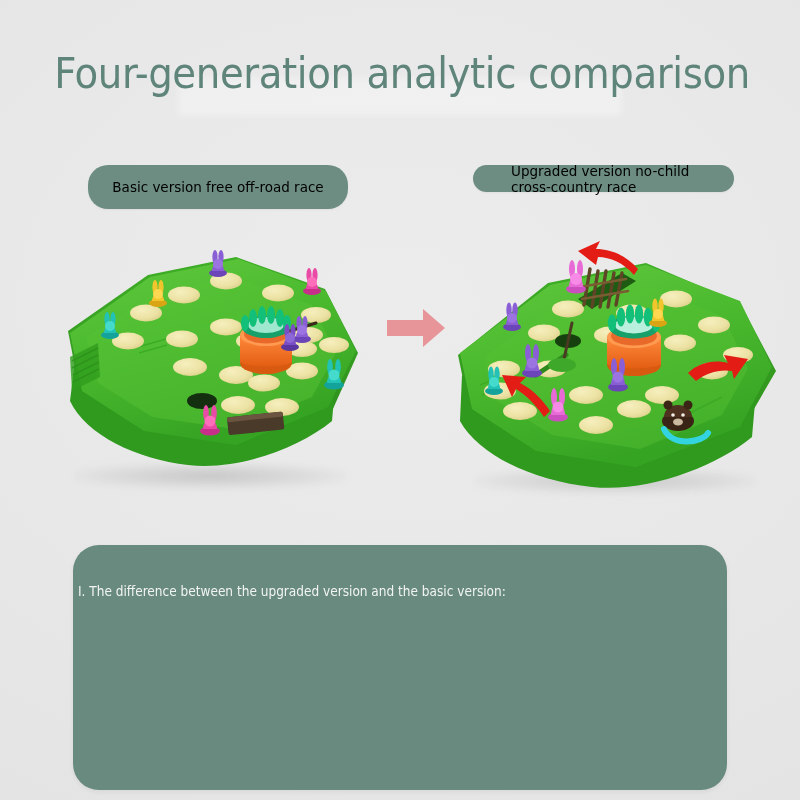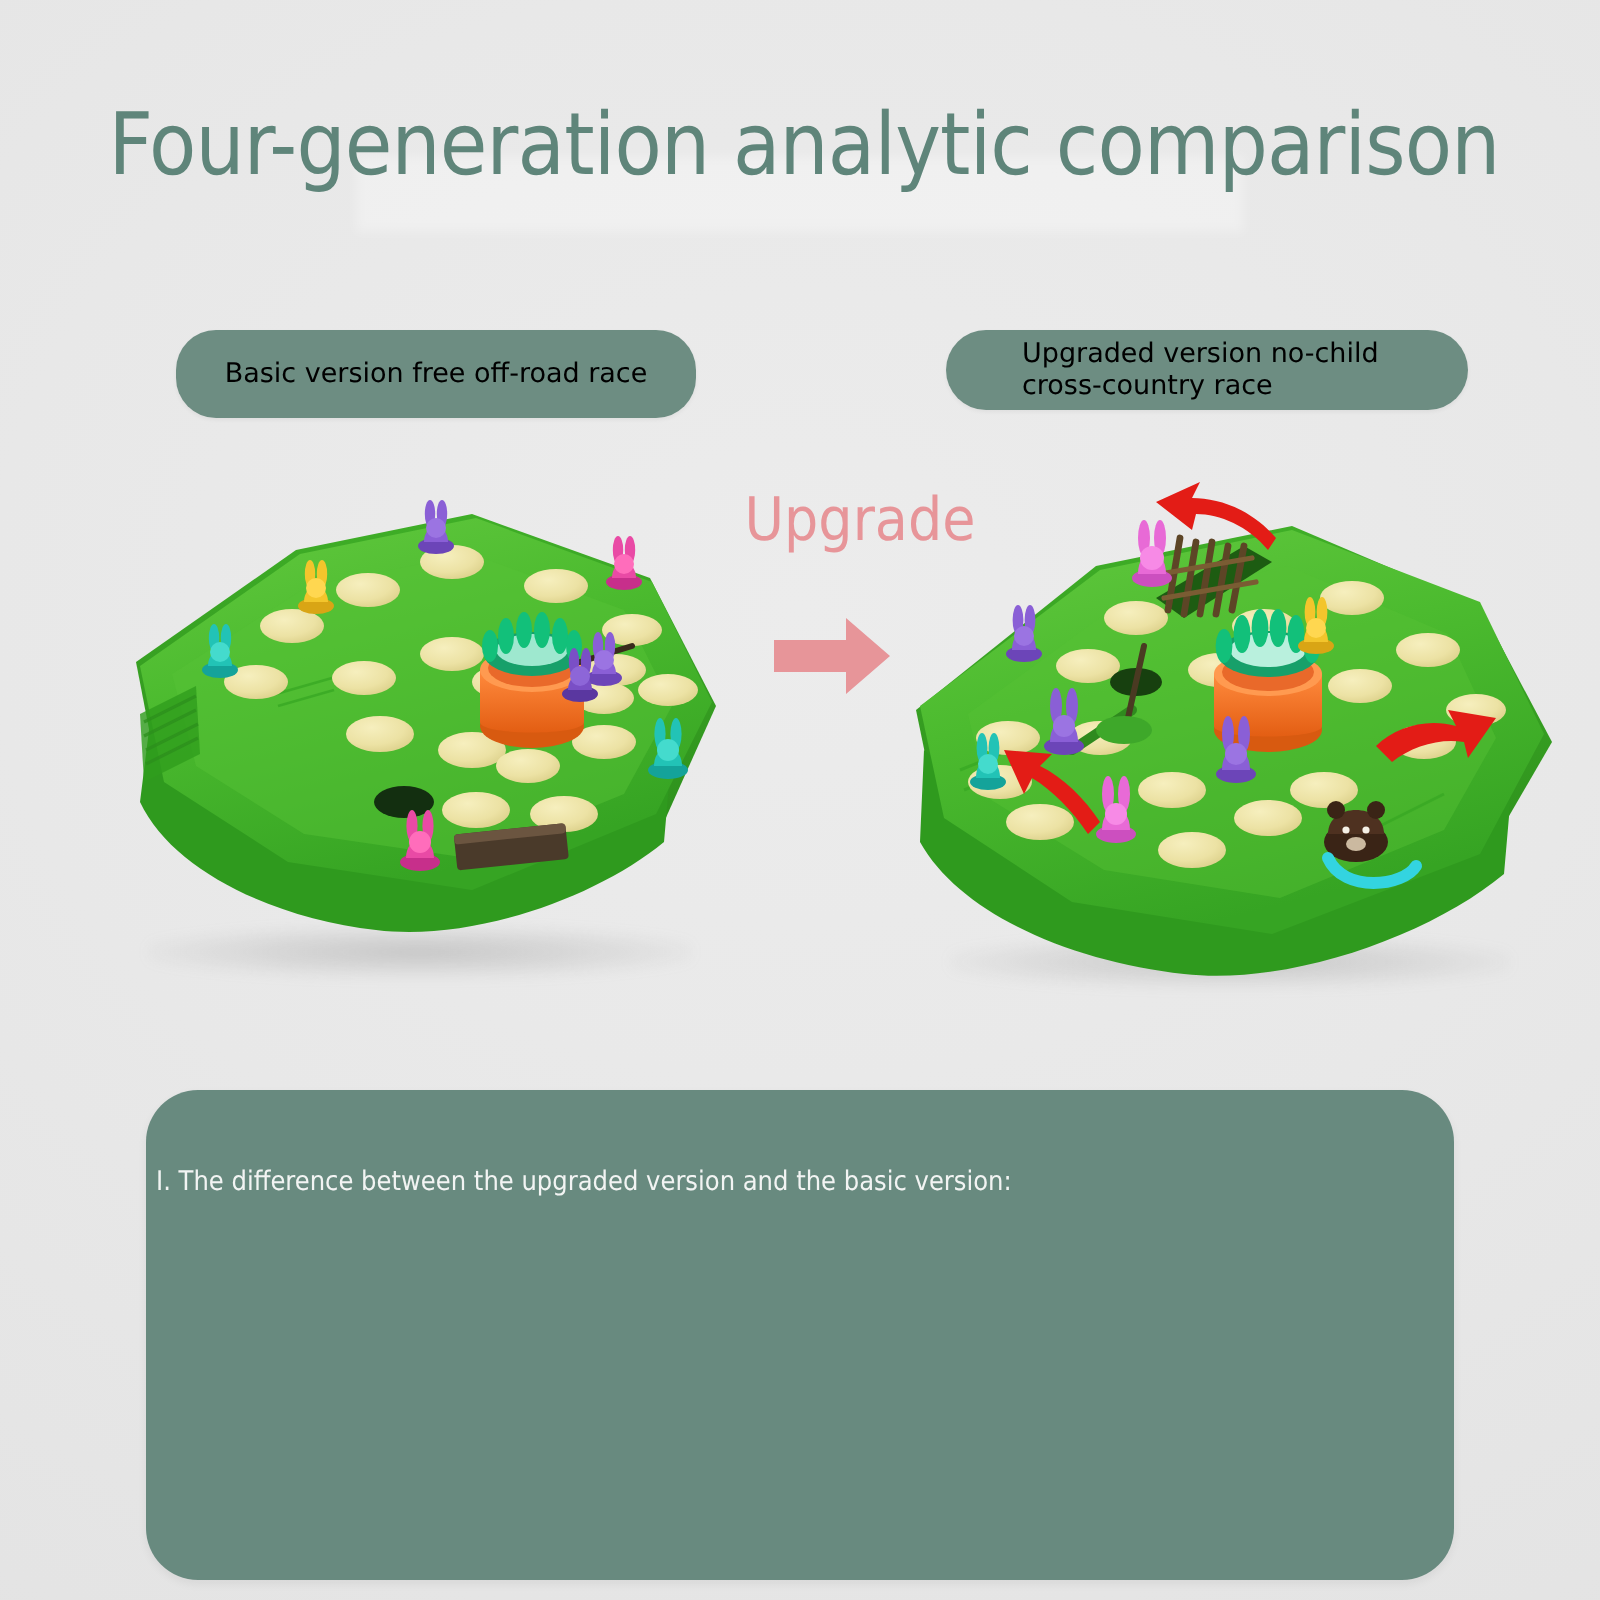--- a/index.html
+++ b/index.html
@@ -67,21 +67,21 @@
   }
   #pill-basic .pill-text {
     font-size: 13.5px;
     line-height: 17px;
     text-align: center;
   }
   #pill-upgraded {
     left: 473px;
     top: 165px;
     width: 261px;
-    height: 40px;
+    height: 27px;
     display: flex;
     align-items: center;
     padding-left: 38px;
   }
   #pill-upgraded .pill-text {
     font-size: 13.5px;
     line-height: 16px;
     text-align: left;
     white-space: pre-line;
   }
@@ -166,21 +166,20 @@
 
   <div class="pill" id="pill-basic">
     <span class="pill-text">Basic version free off-road race</span>
   </div>
 
   <div class="pill" id="pill-upgraded">
     <span class="pill-text">Upgraded version no-child
 cross-country race</span>
   </div>
 
-  <div id="upgrade-label">Upgrade</div>
   <div id="upgrade-arrow">
     <svg width="62" height="44" viewBox="0 0 62 44">
       <path d="M2 14 L38 14 L38 3 L60 22 L38 41 L38 30 L2 30 Z" fill="#e79599"></path>
     </svg>
   </div>
 
   <div class="board-stage" id="board-basic">
     <div class="board-shadow"></div>
     <svg class="board-svg" width="340" height="260" viewBox="0 0 340 260">
       <defs>

